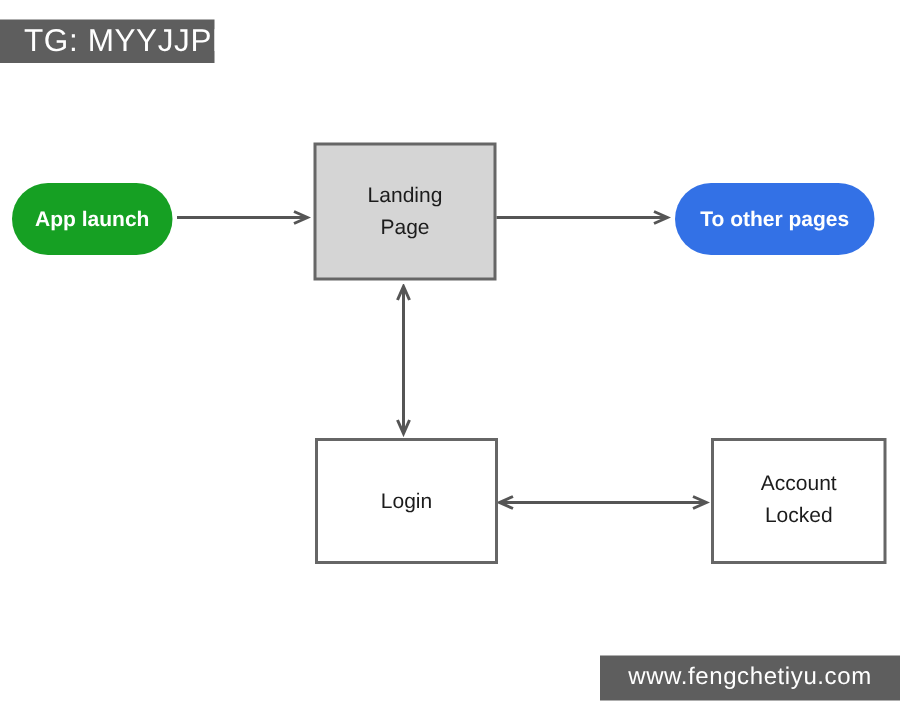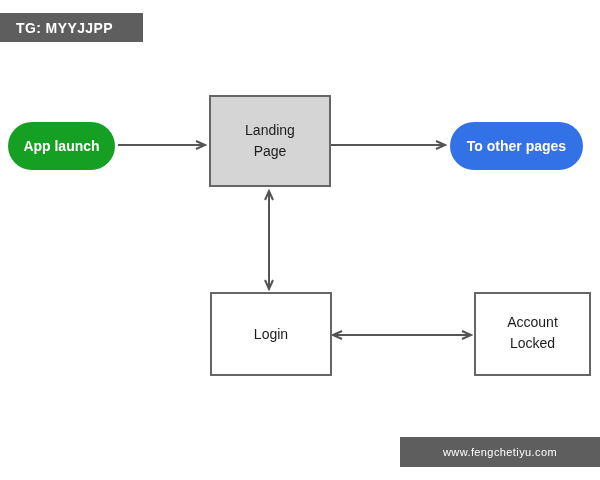--- a/index.html
+++ b/index.html
@@ -29,32 +29,31 @@
     align-items: center;
     justify-content: center;
     letter-spacing: 0.4px;
     white-space: nowrap;
   }
   #tg-badge {
     left: 0px;
     top: 13px;
     width: 143px;
     height: 29px;
-    font-size: 14px;
+    font-size: 21px;
     justify-content: flex-start;
     padding-left: 16px;
     box-sizing: border-box;
-    font-weight: bold;
   }
   #watermark-badge {
     left: 400px;
     top: 437px;
     width: 200px;
     height: 30px;
-    font-size: 11px;
+    font-size: 16px;
   }
 
   
   #diagram {
     position: absolute;
     left: 0;
     top: 0;
     width: 600px;
     height: 480px;
   }

